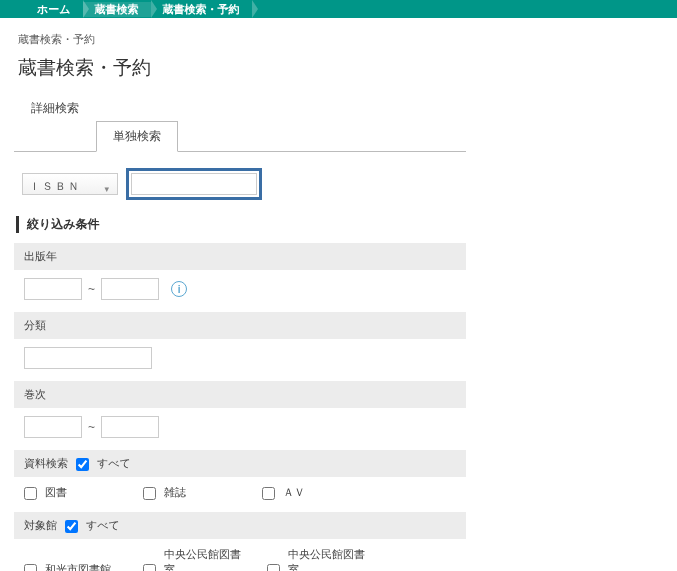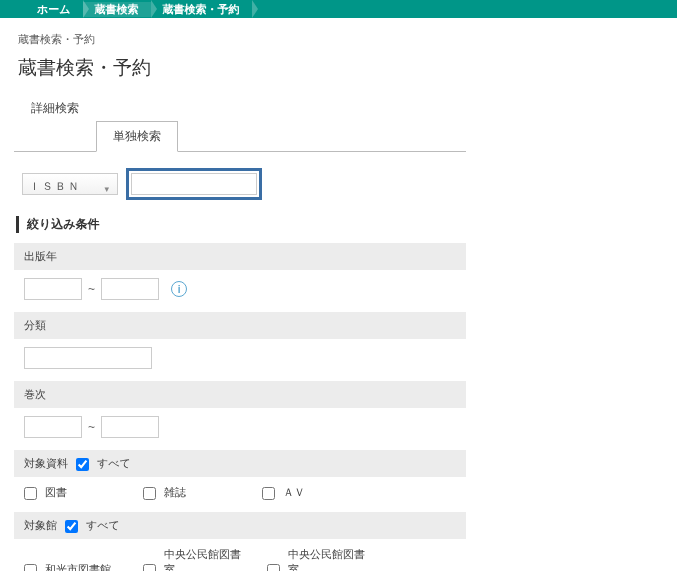--- a/index.html
+++ b/index.html
@@ -95,21 +95,21 @@
       <div class="filter-head">巻次</div>
       <div class="filter-body">
         <input class="small-input" type="text" value="" style="">
         <span class="tilde">~</span>
         <input class="small-input" type="text" value="" style="">
       </div>
     </div>
 
     <div class="filter-group">
       <div class="filter-head">
-        <span>対象資料</span>
+        <span>資料検索</span>
         <span class="check-row">
           <input type="checkbox" checked="" style="">
           <label>すべて</label>
         </span>
       </div>
       <div class="checks-wrap">
         <span class="check-row" style="width:95px">
             <input type="checkbox" style="">
             <label>図書</label>
           </span>

